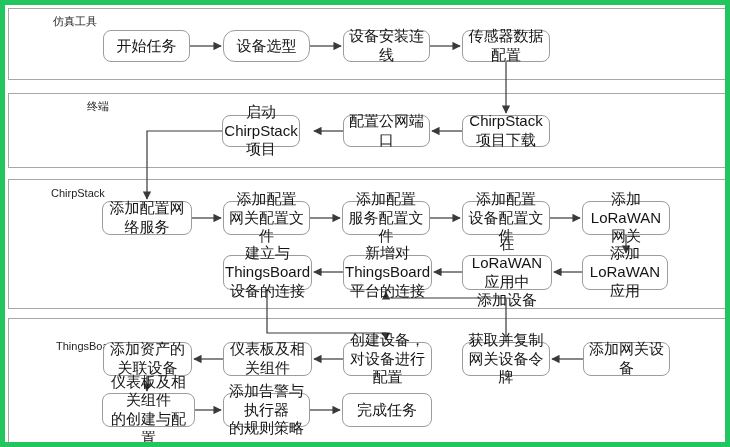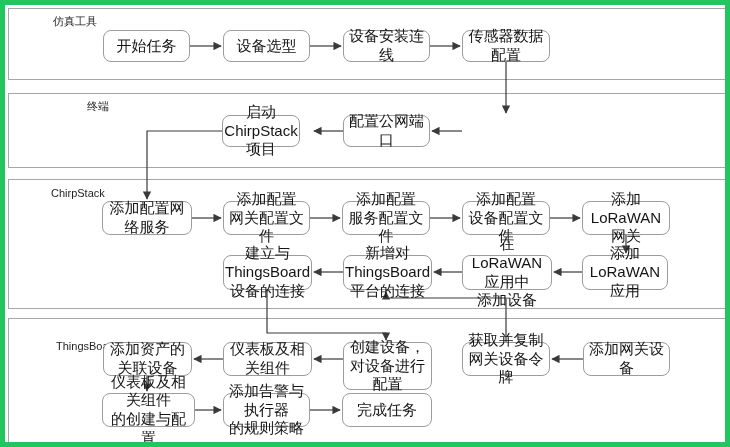--- a/index.html
+++ b/index.html
@@ -70,44 +70,45 @@
       <polyline points="501,337 501,293 381,293 381,287" marker-end="url(#arw)"></polyline>
       <polyline points="262,285 262,328 381,328 381,335" marker-end="url(#arw)"></polyline>
       <polyline points="338,354 309,354" marker-end="url(#arw)"></polyline>
       <polyline points="218,354 189,354" marker-end="url(#arw)"></polyline>
       <polyline points="142,371 142,386" marker-end="url(#arw)"></polyline>
       <polyline points="190,405 216,405" marker-end="url(#arw)"></polyline>
       <polyline points="305,405 335,405" marker-end="url(#arw)"></polyline>
       <polyline points="578,354 547,354" marker-end="url(#arw)"></polyline>
     </svg>
     <div class="node" style="left: 98px; top: 25px; width: 87px; height: 32px;">开始任务</div>
-    <div class="node" style="left: 218px; top: 25px; width: 87px; height: 32px;">设备选型</div>
+    <div class="node" style="left: 218px; top: 25px; width: 87px; height: 32px; border-radius: 12px;">设备选型</div>
     <div class="node" style="left: 338px; top: 25px; width: 87px; height: 32px;">设备安装连线</div>
     <div class="node" style="left: 457px; top: 25px; width: 88px; height: 32px;">传感器数据配置</div>
+    <div class="node" style="left: 457px; top: 110px; width: 88px; height: 32px;">ChirpStack项目下载</div>
     <div class="node" style="left: 338px; top: 110px; width: 87px; height: 32px;">配置公网端口</div>
     <div class="node" style="left: 217px; top: 110px; width: 78px; height: 32px;">启动ChirpStack项目</div>
     <div class="node" style="left: 97px; top: 196px; width: 90px; height: 34px;">添加配置网络服务</div>
     <div class="node" style="left: 218px; top: 196px; width: 87px; height: 34px;">添加配置
 网关配置文件</div>
     <div class="node" style="left: 337px; top: 196px; width: 88px; height: 34px;">添加配置
 服务配置文件</div>
     <div class="node" style="left: 457px; top: 196px; width: 88px; height: 34px;">添加配置
 设备配置文件</div>
     <div class="node" style="left: 577px; top: 196px; width: 88px; height: 34px;">添加 LoRaWAN 网关</div>
     <div class="node" style="left: 577px; top: 250px; width: 86px; height: 35px;">添加 LoRaWAN 应用</div>
     <div class="node" style="left: 338px; top: 250px; width: 89px; height: 35px;">新增对ThingsBoard
 平台的连接</div>
     <div class="node" style="left: 457px; top: 250px; width: 90px; height: 35px;">在 LoRaWAN 应用中
 添加设备</div>
     <div class="node" style="left: 218px; top: 250px; width: 89px; height: 35px;">建立与ThingsBoard
 设备的连接</div>
     <div class="node" style="left: 98px; top: 337px; width: 89px; height: 34px;">添加资产的
 关联设备</div>
     <div class="node" style="left: 218px; top: 337px; width: 89px; height: 34px;">仪表板及相关组件</div>
-    <div class="node" style="left: 338px; top: 337px; width: 89px; height: 48px;">创建设备，
+    <div class="node" style="left: 338px; top: 337px; width: 89px; height: 34px;">创建设备，
 对设备进行配置</div>
     <div class="node" style="left: 457px; top: 337px; width: 88px; height: 34px;">获取并复制
 网关设备令牌</div>
     <div class="node" style="left: 578px; top: 337px; width: 87px; height: 34px;">添加网关设备</div>
     <div class="node" style="left: 97px; top: 388px; width: 93px; height: 34px;">仪表板及相关组件
 的创建与配置</div>
     <div class="node" style="left: 218px; top: 388px; width: 87px; height: 34px;">添加告警与执行器
 的规则策略</div>
     <div class="node" style="left: 337px; top: 388px; width: 90px; height: 34px;">完成任务</div>
   </div>

